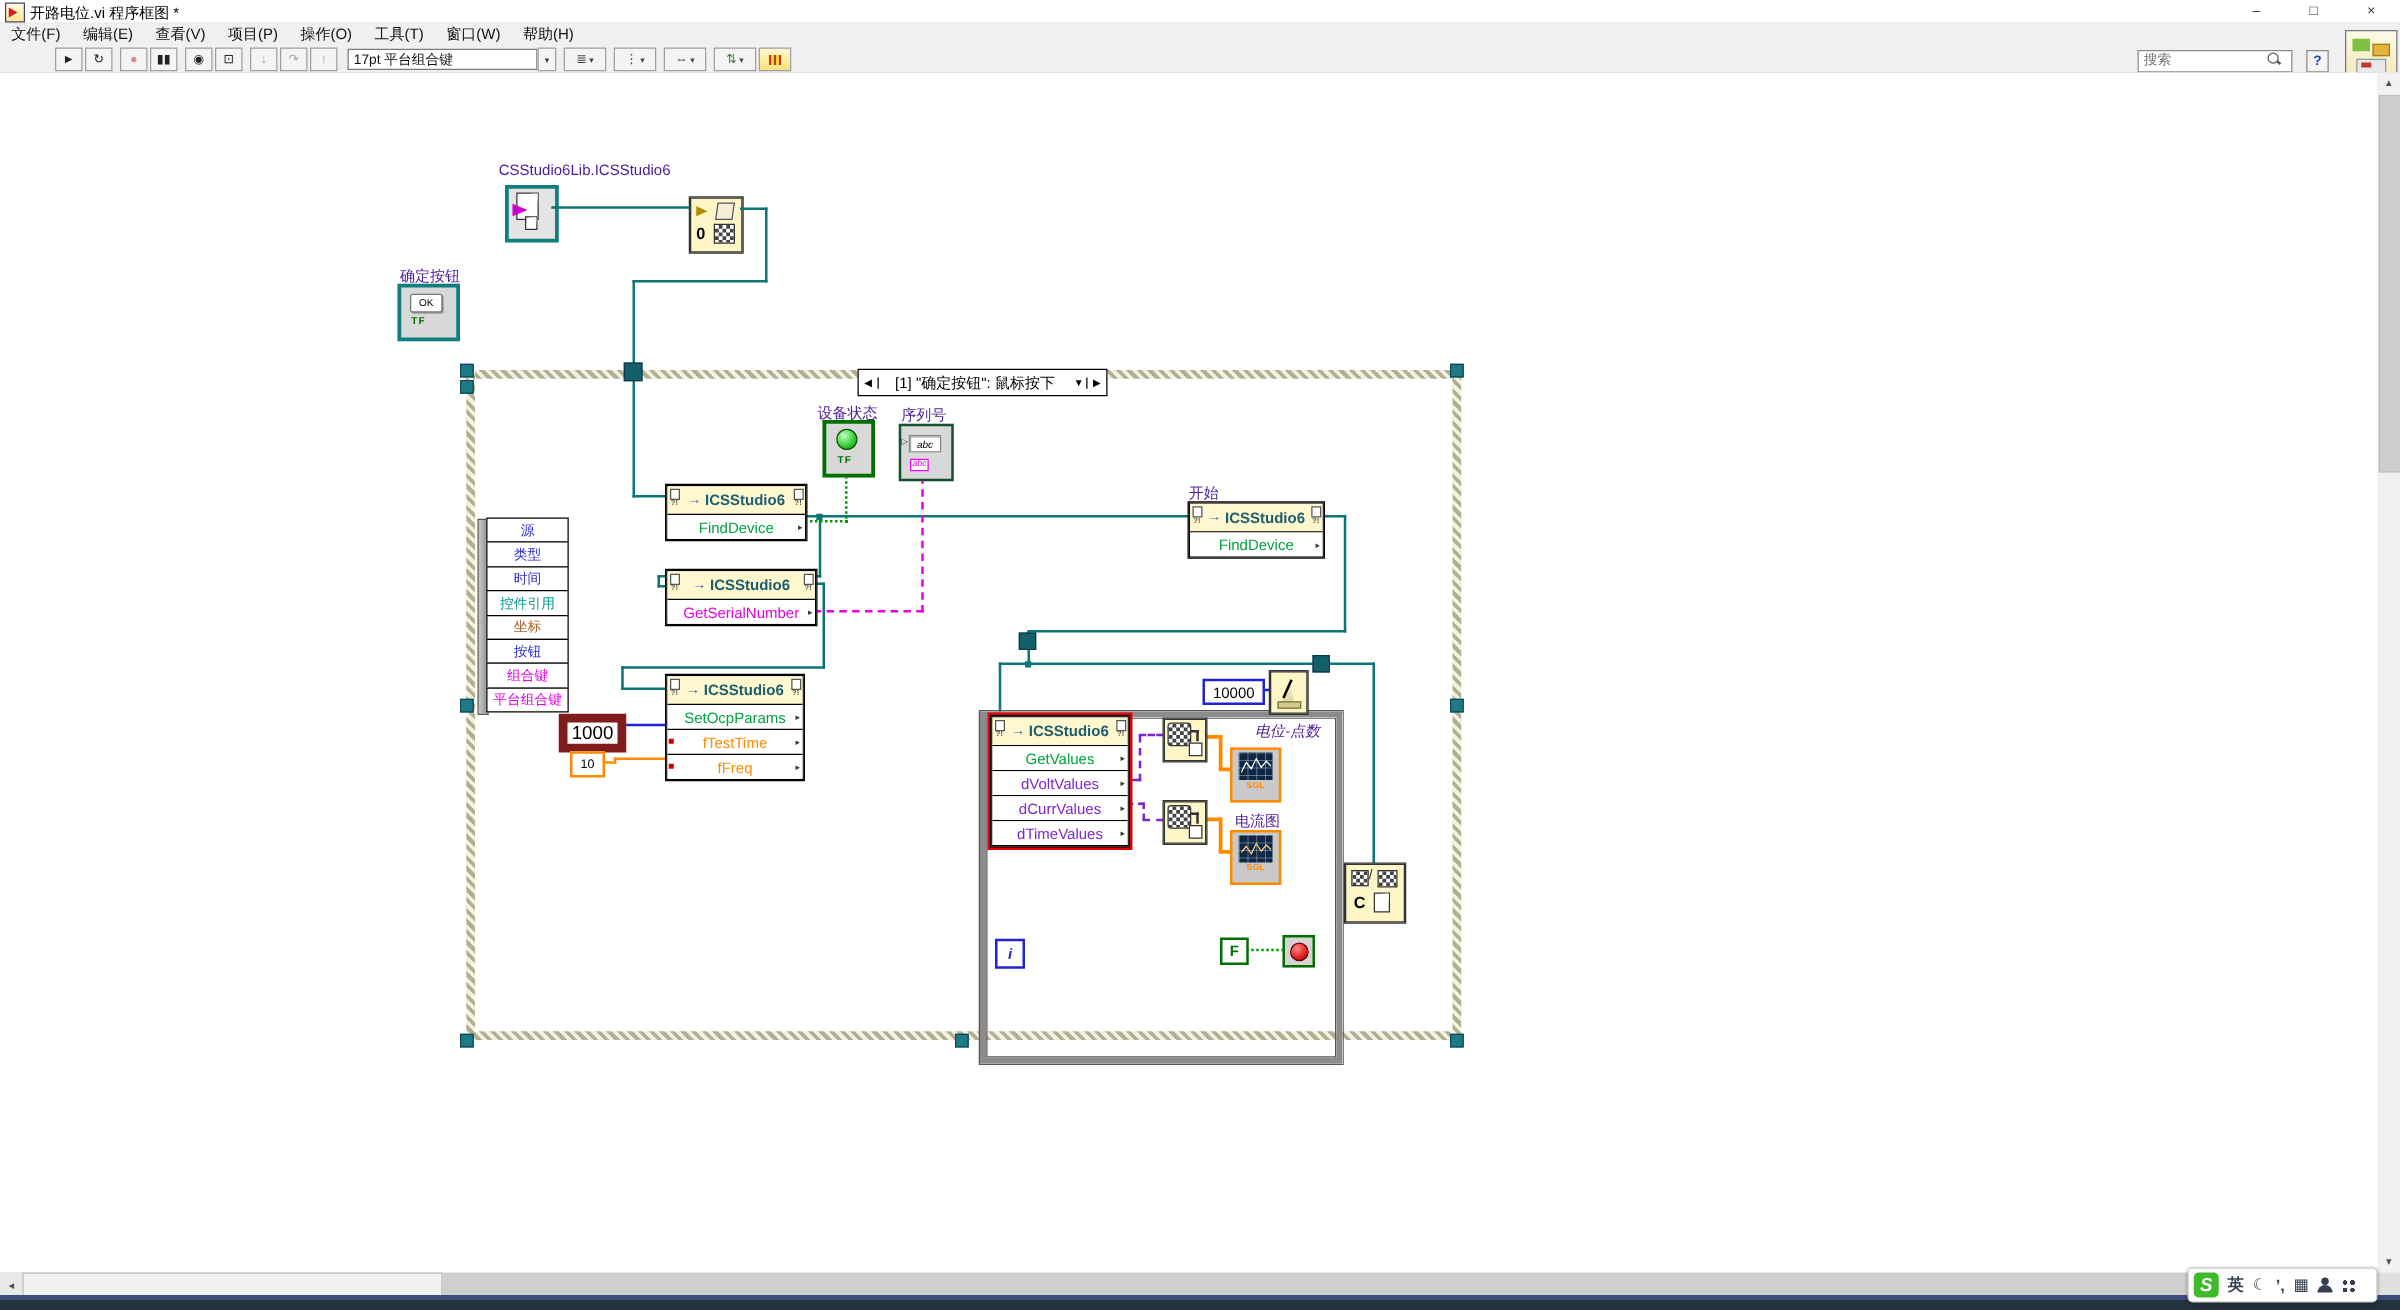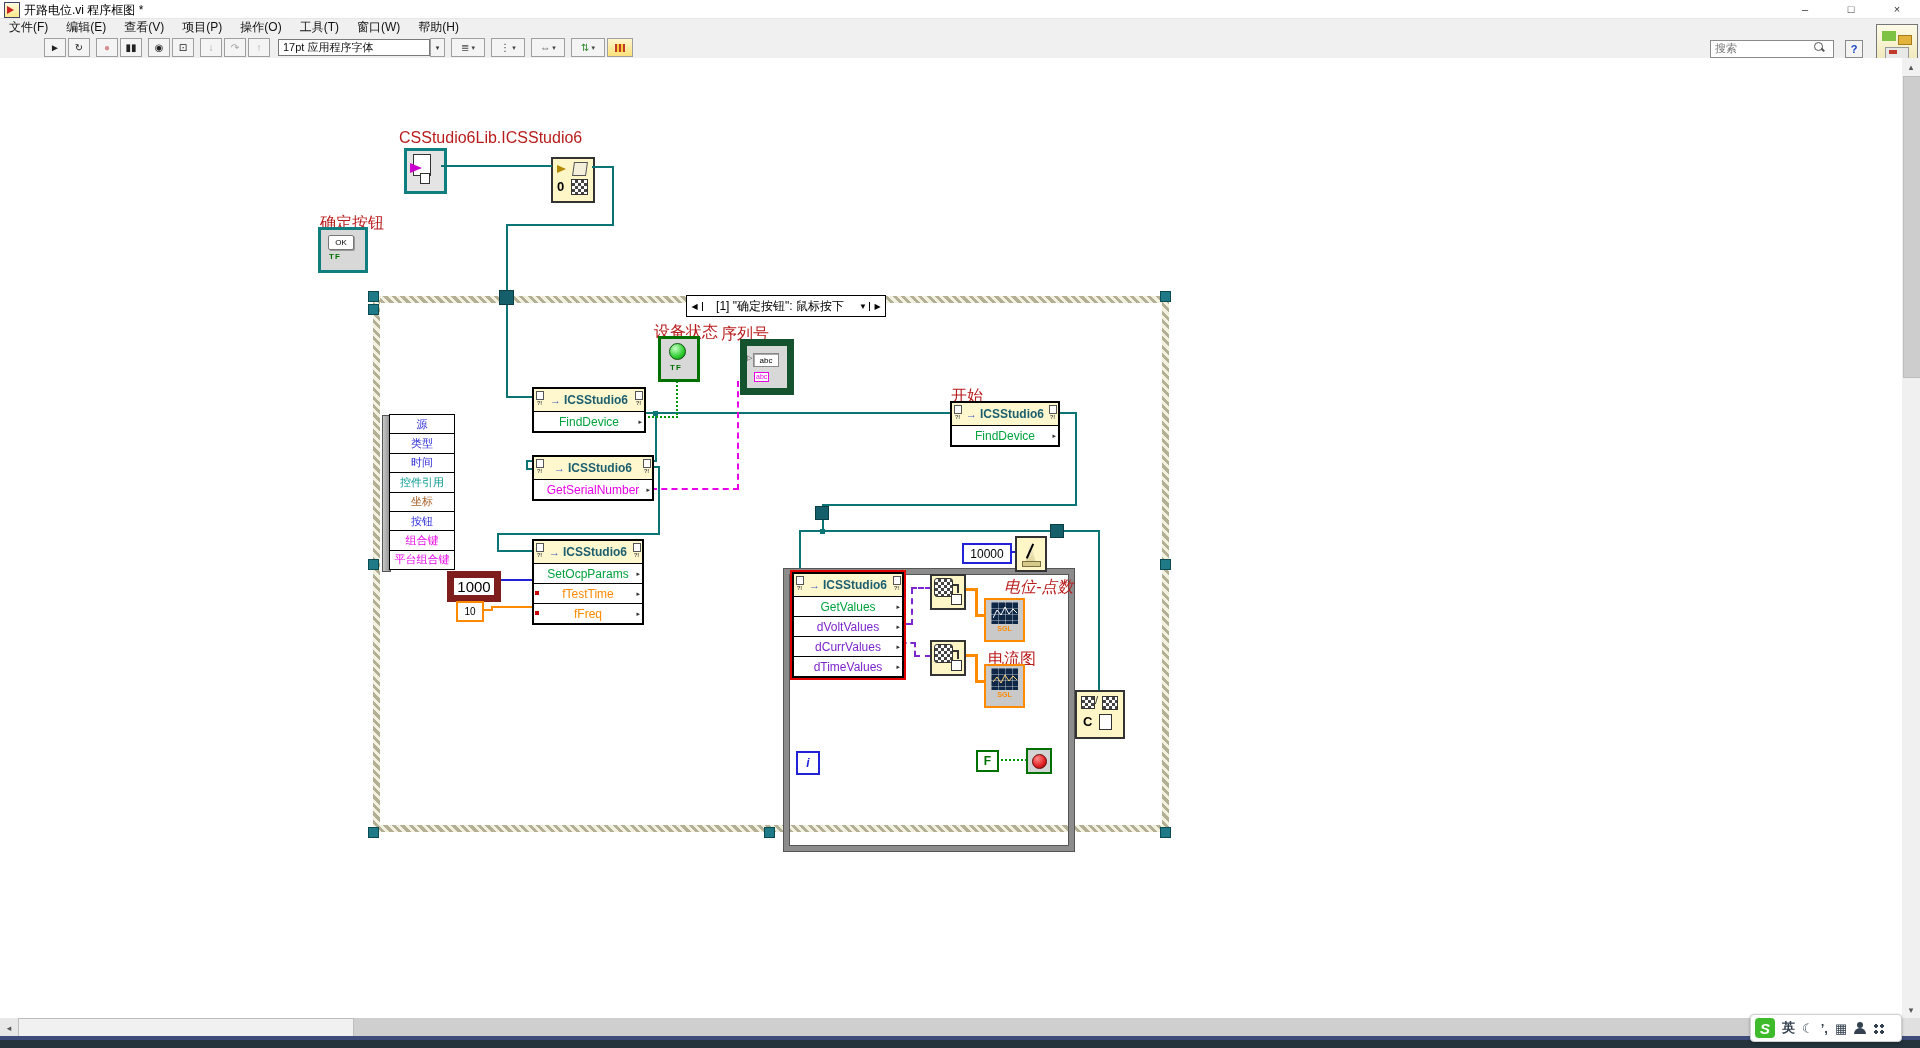--- a/index.html
+++ b/index.html
@@ -20,21 +20,21 @@
   .grpbtn .dd{font-size:7px;}
   #searchwrap{position:absolute;left:1710px;top:40px;width:122px;height:16px;border:1px solid #8a8a8a;background:#fff;display:flex;align-items:flex-start;font-size:11px;}
   #searchwrap input{border:none;outline:none;width:96px;font-size:11px;font-family:inherit;padding-left:4px;background:transparent;}
   .mag{position:relative;width:12px;height:12px;}
   .mag .lens{position:absolute;left:1px;top:1px;width:7px;height:7px;border:1.5px solid #555;border-radius:50%;}
   .mag .stem{position:absolute;left:8px;top:8px;width:4px;height:1.5px;background:#555;transform:rotate(45deg);}
   #helpbtn{position:absolute;left:1845px;top:40px;width:16px;height:16px;border:1px solid #8a8a8a;background:#f4f4f4;color:#1a42c8;font-weight:bold;font-size:11px;display:flex;align-items:center;justify-content:center;}
   #viicon{position:absolute;left:1876px;top:24px;width:40px;height:42px;border:1px solid #777;background:linear-gradient(#fdfbe8,#f0e6b0);}
   
   #diagram{position:absolute;left:0;top:58px;width:1902px;height:960px;background:#fff;}
-  .lbl{position:absolute;font-size:16px;color:#b91c1c;white-space:nowrap;}
+  .lbl{position:absolute;font-size:12px;color:#4c1d95;white-space:nowrap;}
   
   .w{position:absolute;}
   .wt{background:#0B7575;}
   .wb{background:#2121D6;}
   .h2{height:2px;} .v2{width:2px;}
   .gd-h{border-top:2px dotted #009900;height:0;}
   .gd-v{border-left:2px dotted #009900;width:0;}
   .md-h{border-top:2px dashed #E800E8;height:0;}
   .md-v{border-left:2px dashed #E800E8;width:0;}
   .pd-h{border-top:2px dashed #7D26CD;height:0;}
@@ -130,21 +130,21 @@
     <div style="width:42px;"></div>
     <div class="tbtn">►</div>
     <div class="tbtn">↻</div>
     <div class="tbtn dim" style="color:#d58d8d;margin-left:6px;">●</div>
     <div class="tbtn">▮▮</div>
     <div class="tbtn" style="margin-left:6px;">◉</div>
     <div class="tbtn">⊡</div>
     <div class="tbtn dim" style="margin-left:6px;">↓</div>
     <div class="tbtn dim">↷</div>
     <div class="tbtn dim">↑</div>
-    <div class="fontbox">17pt 应用程序字体</div>
+    <div class="fontbox">17pt 平台组合键</div>
     <div class="ddsm">▾</div>
     <div class="grpbtn">
       <span>≣</span>
         <span class="dd">▾</span>
     </div>
     <div class="grpbtn">
       <span>⋮</span>
         <span class="dd">▾</span>
     </div>
     <div class="grpbtn">
@@ -303,21 +303,21 @@
       </div>
     </div>
 
     <div class="lbl" style="left:654px;top:264px;">设备状态</div>
     <div class="term" style="left:658px;top:278px;width:36px;height:40px;border:3px solid #007000;">
       <div class="led" style="position:absolute;left:8px;top:4px;"></div>
       <div class="tftxt" style="position:absolute;left:9px;top:24px;">TF</div>
     </div>
 
     <div class="lbl" style="left:721px;top:266px;">序列号</div>
-    <div class="term" style="left:740px;top:281px;width:40px;height:42px;border:7px solid #14532d;">
+    <div class="term" style="left:719px;top:281px;width:40px;height:42px;border:2px solid #14532d;font-style:italic;">
       <span style="position:absolute;left:0;top:8px;font-size:7px;color:#333;">▷</span>
       <div class="inset" style="position:absolute;left:6px;top:7px;width:24px;height:12px;">abc</div>
       <div class="tag" style="left:7px;top:26px;">abc</div>
     </div>
 
     <div class="inode" style="left:533px;top:398px;width:118px;">
       <div class="ihead">
         <div class="corner cl">
             <div class="pg"></div>
             <div class="qm">?!</div>

